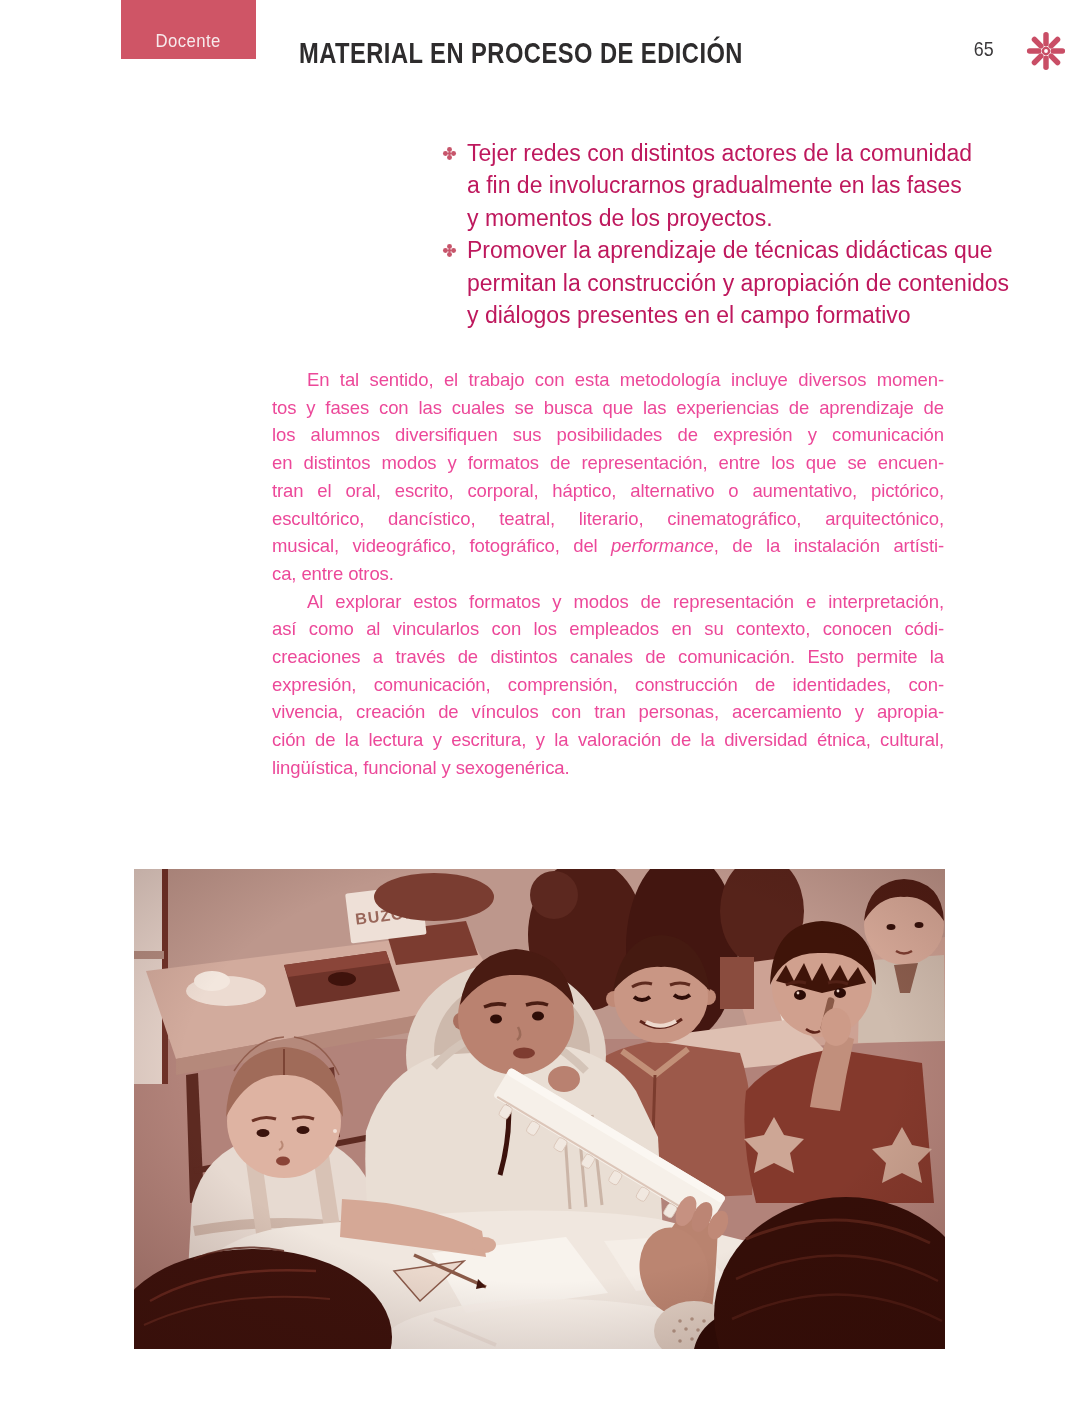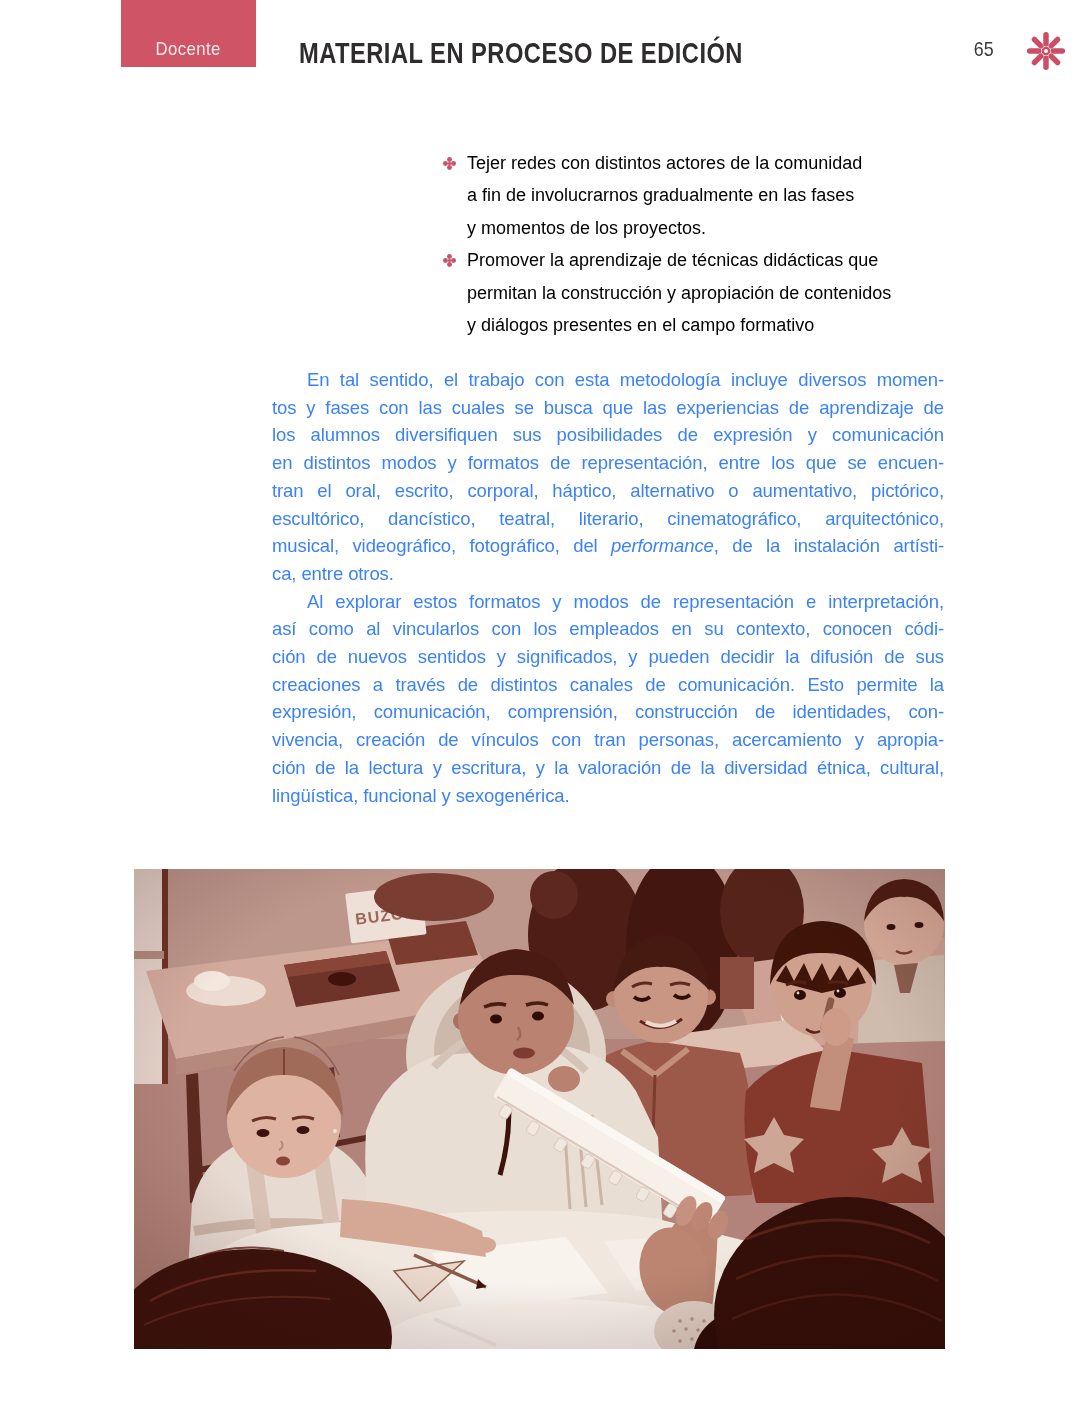--- a/index.html
+++ b/index.html
@@ -1,37 +1,37 @@
 <!DOCTYPE html>
 <html><head>
 <meta charset="utf-8">
 <style>
   html,body{margin:0;padding:0;background:#ffffff;}
   .page{position:relative;width:1080px;height:1421px;background:#ffffff;overflow:hidden;
         font-family:"Liberation Sans", sans-serif;}
 
   
-  .tab{position:absolute;left:121px;top:0;width:135px;height:67px;background:#cf5566;
+  .tab{position:absolute;left:121px;top:0;width:135px;height:59px;background:#cf5566;
        display:flex;align-items:flex-end;justify-content:center;padding-bottom:7px;box-sizing:border-box;}
   .tab-label{color:#f7eaec;font-size:19px;display:inline-block;transform:scaleX(.88);letter-spacing:.5px;}
   .title{position:absolute;left:299px;top:36px;margin:0;font-size:30px;font-weight:700;color:#2e2c2d;
          display:inline-block;transform:scaleX(.79);transform-origin:left top;letter-spacing:.6px;white-space:nowrap;}
   .pageno{position:absolute;left:972px;top:37px;font-size:21px;color:#3a383a;
           display:inline-block;transform:scaleX(.85);}
   .aster{position:absolute;left:1026px;top:31px;}
 
   
-  .bullets{position:absolute;left:442px;top:147px;width:500px;color:#000000;font-size:18px;}
+  .bullets{position:absolute;left:442px;top:137px;width:500px;color:#be185d;font-size:23px;}
   .bitem{display:flex;align-items:flex-start;}
   .bglyph{flex:0 0 15px;margin-top:9px;}
   .blines{margin-left:10px;}
   .bln{line-height:32.4px;white-space:nowrap;}
 
   
-  .bodytext{position:absolute;left:272px;top:366px;width:672px;color:#3b82f6;font-size:18.5px;letter-spacing:-.1px;}
+  .bodytext{position:absolute;left:272px;top:366px;width:672px;color:#ec4899;font-size:18.5px;letter-spacing:-.1px;}
   .ln{line-height:27.7px;text-align:justify;text-align-last:justify;}
   .ln.last{text-align:justify;text-align-last:left;}
   .ln.indent{text-indent:35px;}
   .it{font-style:italic;}
 
   
   .photo{position:absolute;left:134px;top:869px;width:811px;height:480px;margin:0;}
   .photo svg{display:block;width:100%;height:100%;}
 </style>
 </head>
@@ -100,21 +100,20 @@
       <div class="ln">los alumnos diversifiquen sus posibilidades de expresión y comunicación</div>
       <div class="ln">en distintos modos y formatos de representación, entre los que se encuen-</div>
       <div class="ln">tran el oral, escrito, corporal, háptico, alternativo o aumentativo, pictórico,</div>
       <div class="ln">escultórico, dancístico, teatral, literario, cinematográfico, arquitectónico,</div>
       <div class="ln"><span>musical, videográfico, fotográfico, del </span><span class="it">performance</span><span>, de la instalación artísti-</span></div>
       <div class="ln last">ca, entre otros.</div>
     </div>
     <div class="para">
       <div class="ln indent">Al explorar estos formatos y modos de representación e interpretación,</div>
       <div class="ln">así como al vincularlos con los empleados en su contexto, conocen códi-</div>
-      <div class="ln">ción de nuevos sentidos y significados, y pueden decidir la difusión de sus</div>
       <div class="ln">creaciones a través de distintos canales de comunicación. Esto permite la</div>
       <div class="ln">expresión, comunicación, comprensión, construcción de identidades, con-</div>
       <div class="ln">vivencia, creación de vínculos con tran personas, acercamiento y apropia-</div>
       <div class="ln">ción de la lectura y escritura, y la valoración de la diversidad étnica, cultural,</div>
       <div class="ln last">lingüística, funcional y sexogenérica.</div>
     </div>
   </section>
 
   <figure class="photo">
     <svg viewBox="0 0 811 480" preserveAspectRatio="none">

